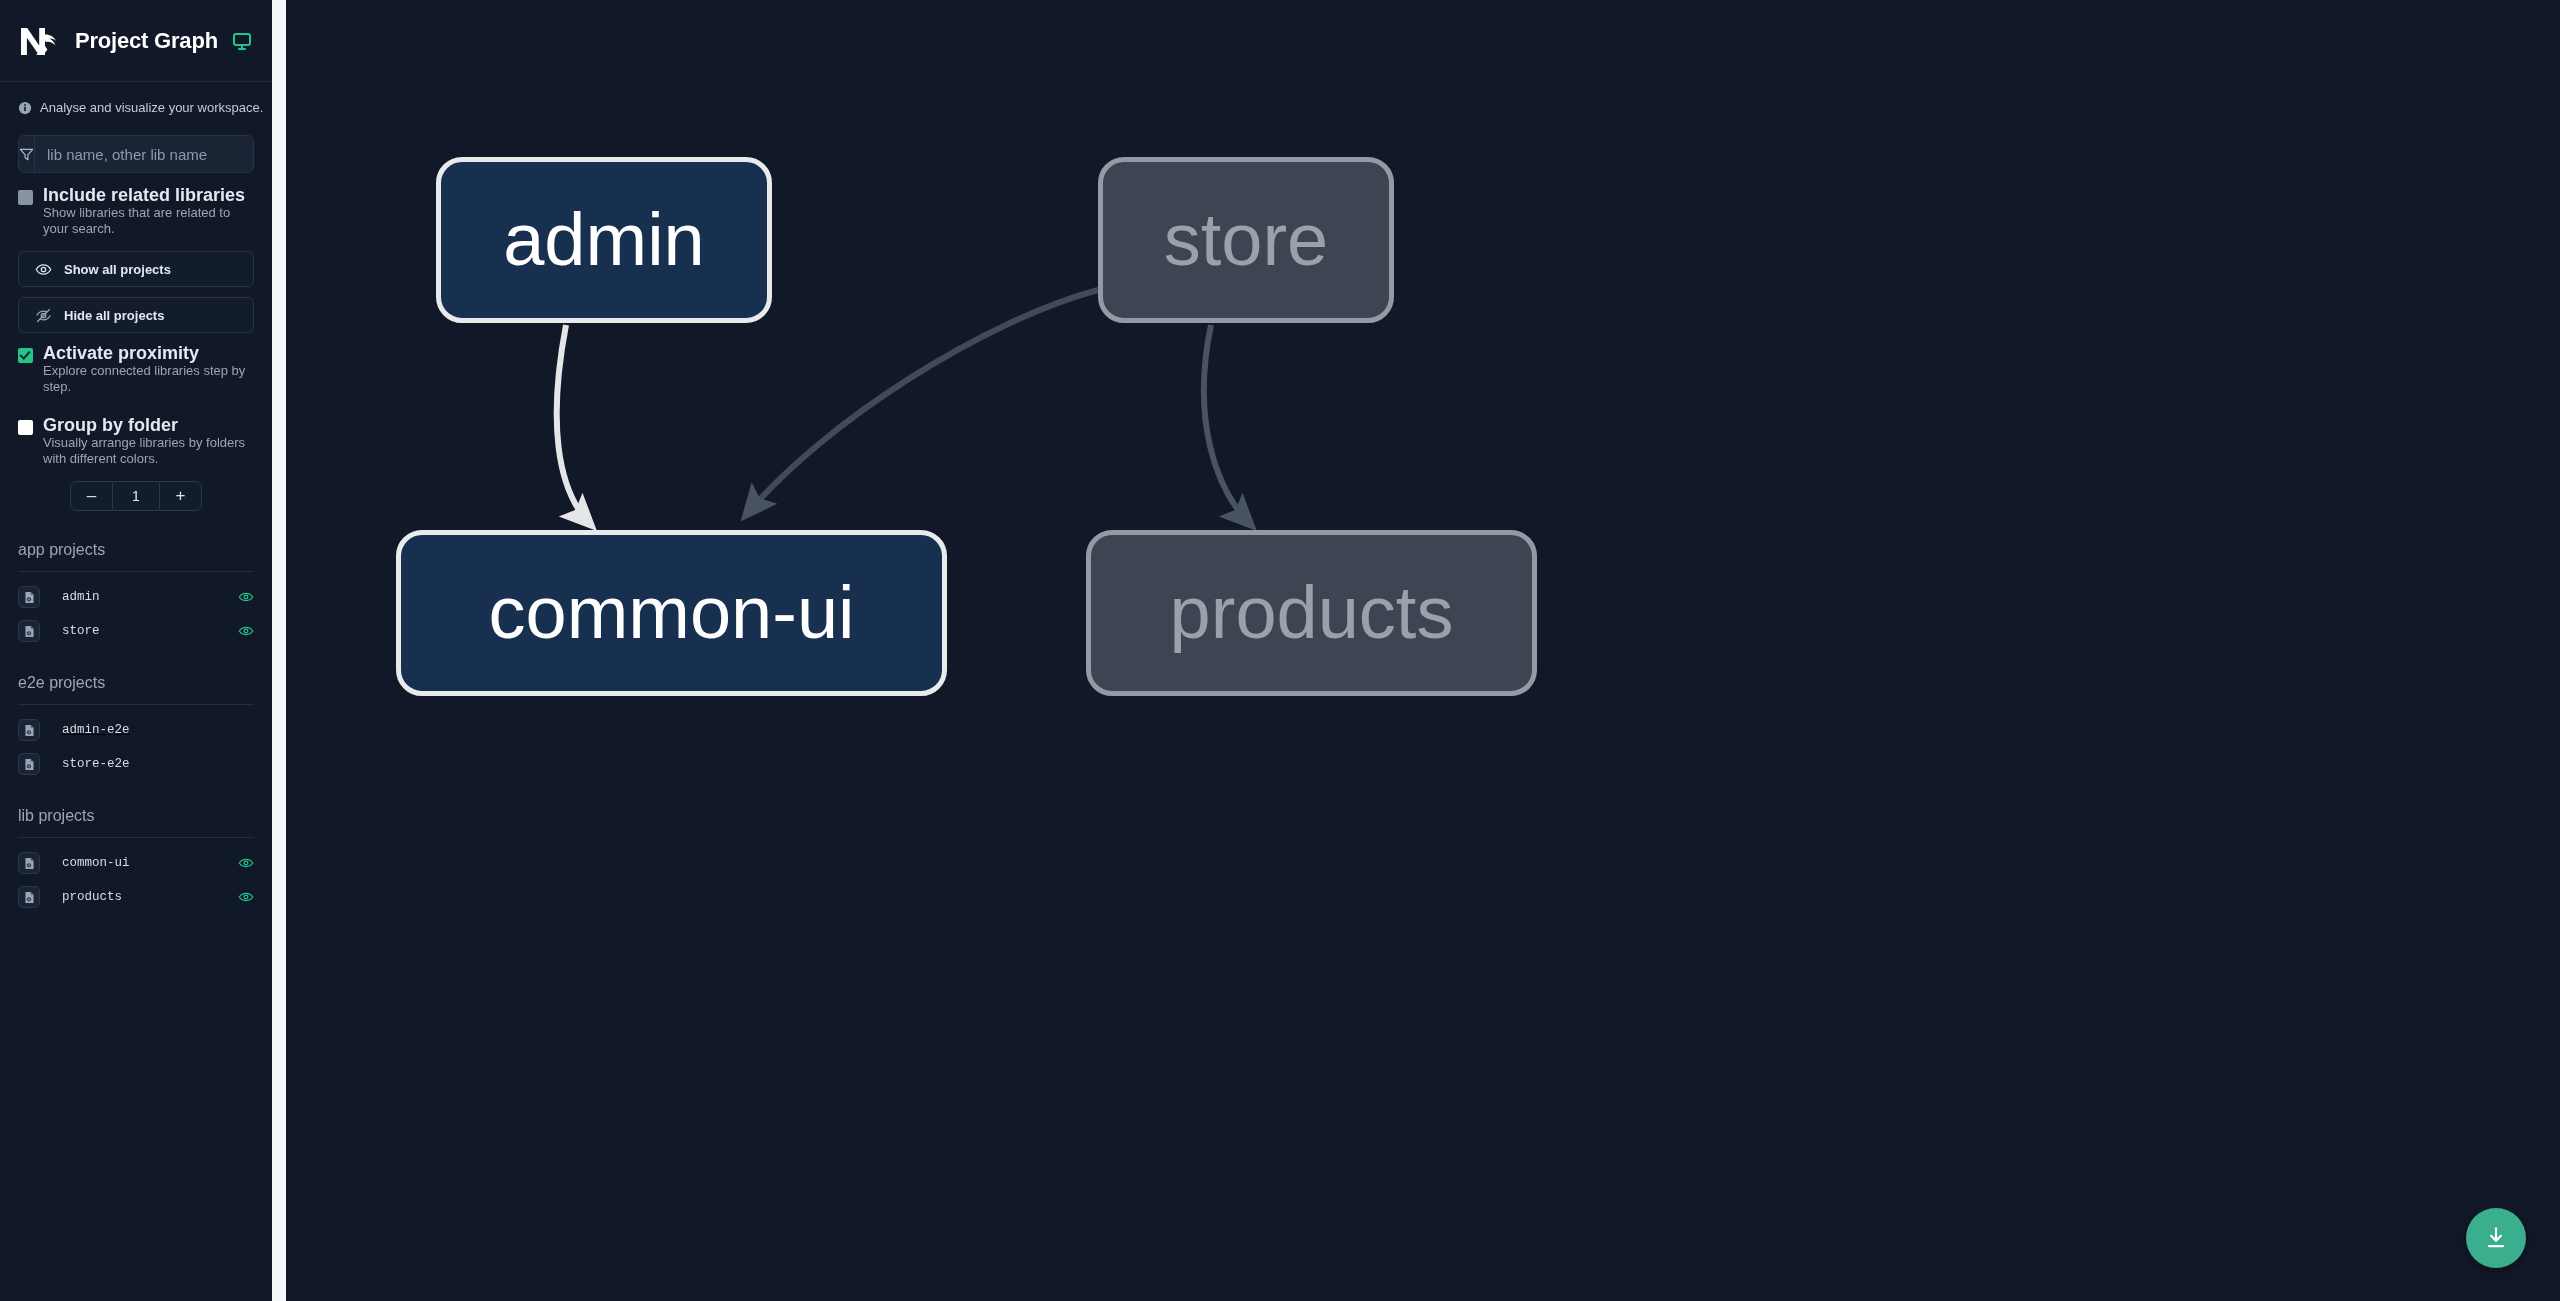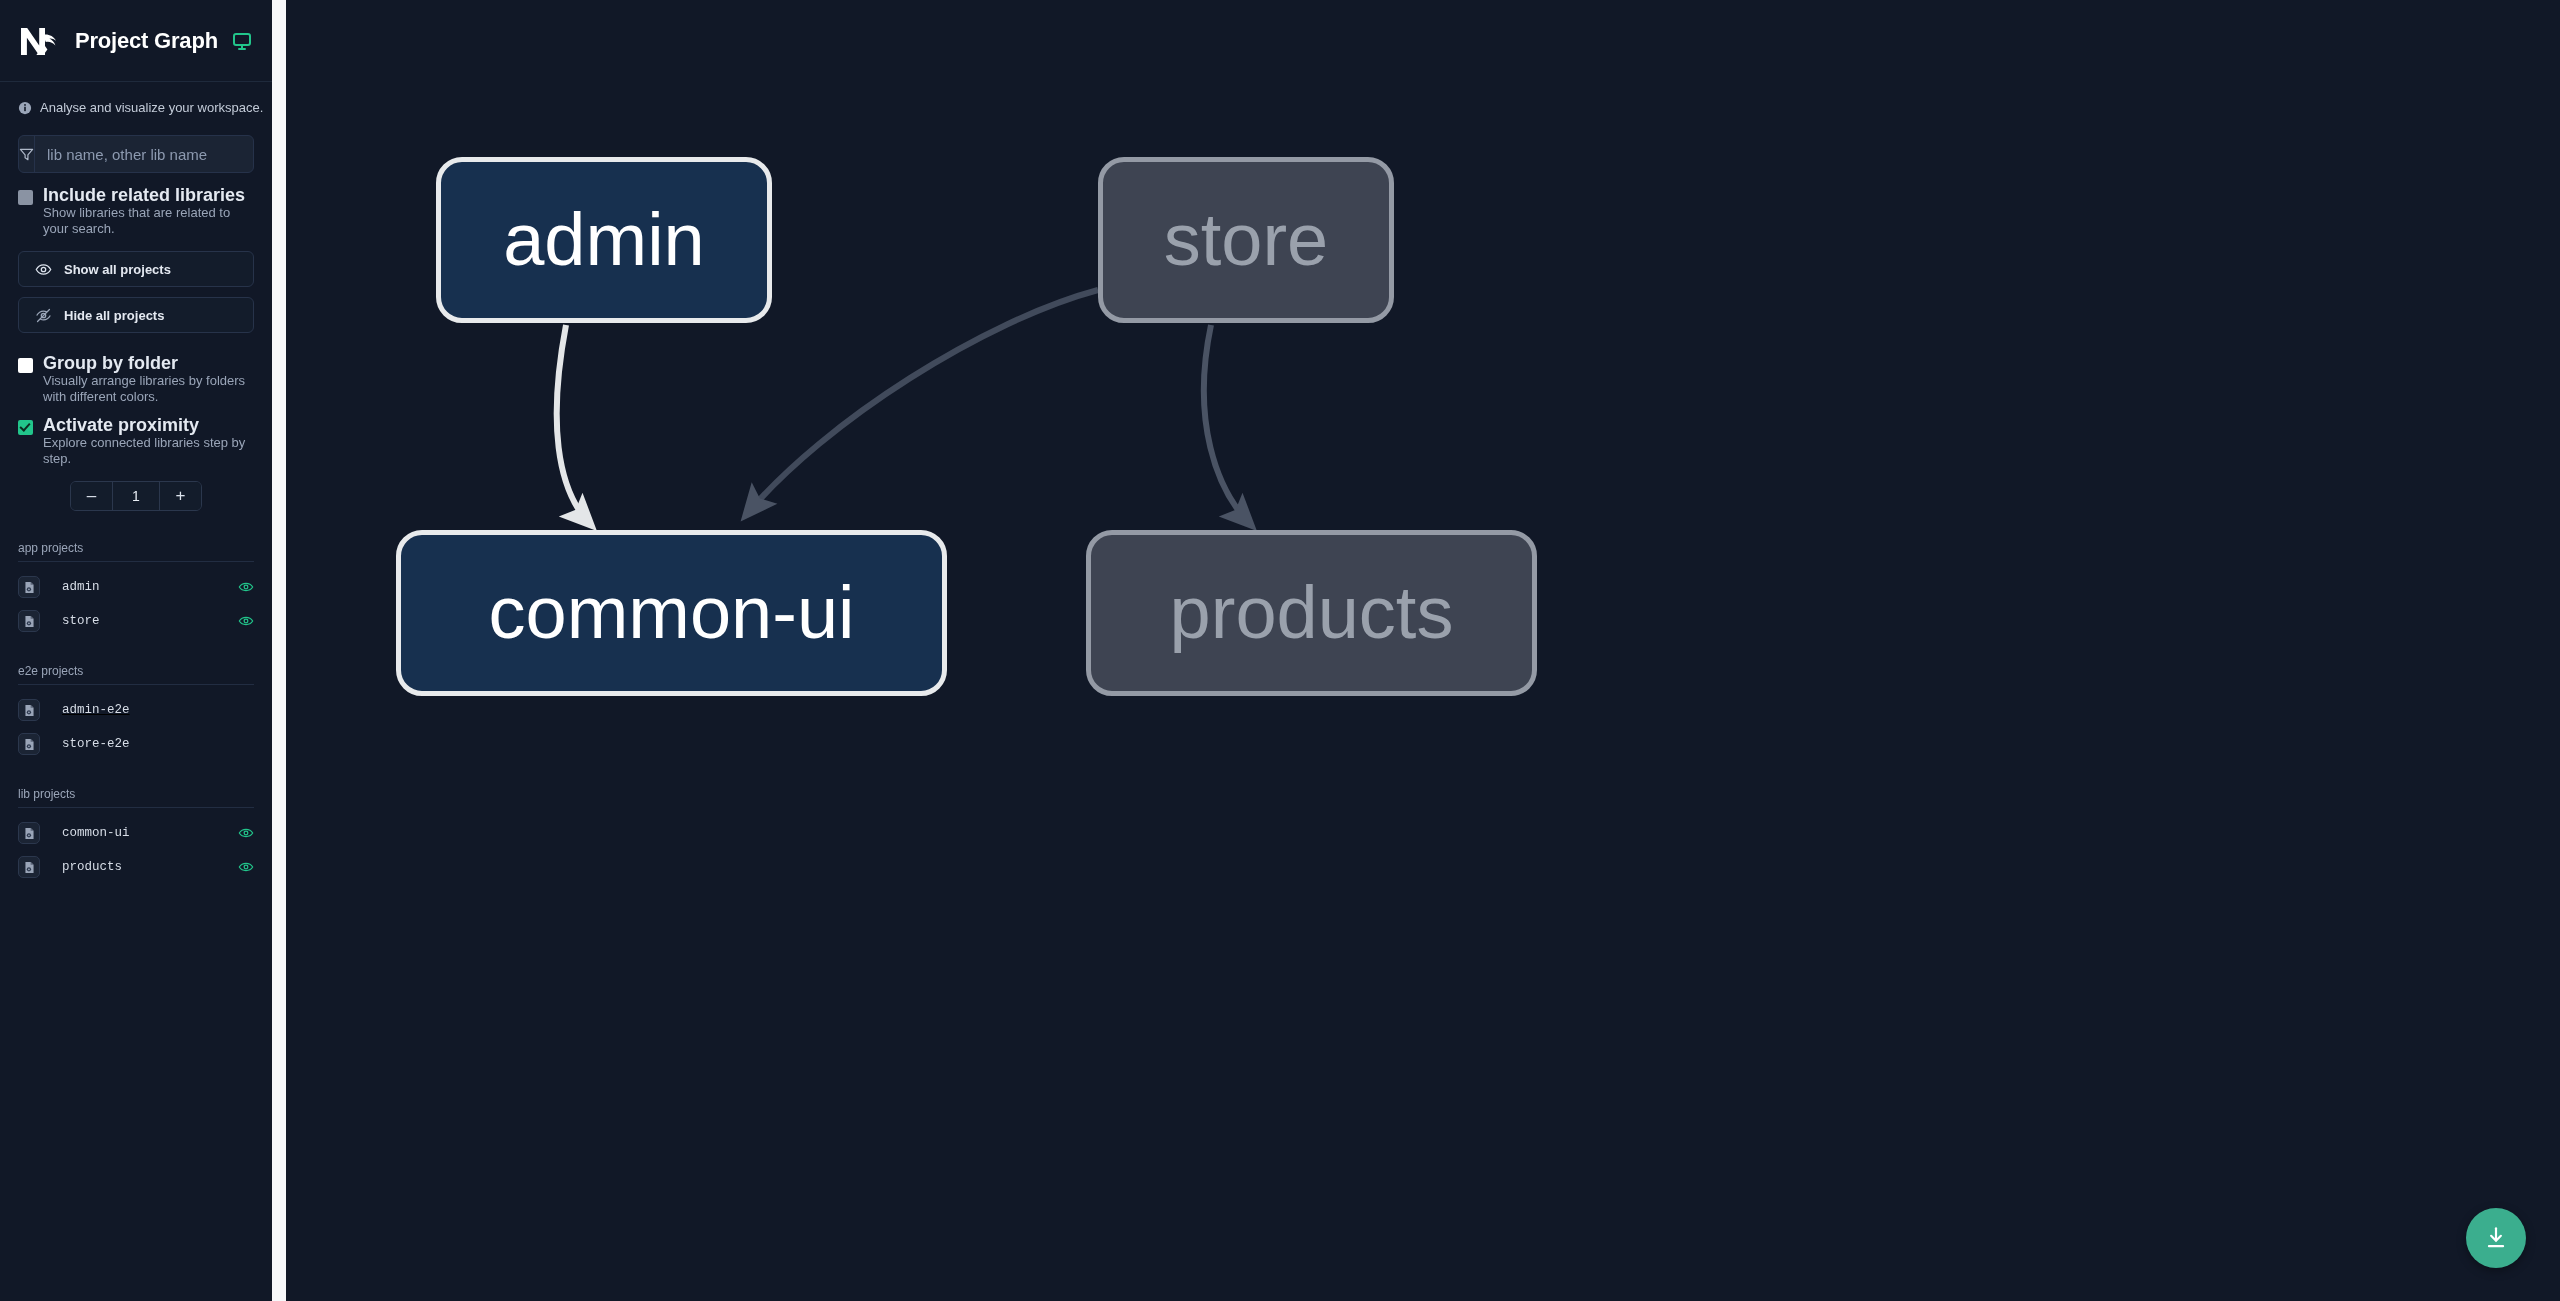--- a/index.html
+++ b/index.html
@@ -151,22 +151,22 @@
     background: #131c2b;
     border-left: 1px solid #2b374d;
     border-right: 1px solid #2b374d;
     color: #e9eef5;
     font-size: 14px;
     display:flex; align-items:center; justify-content:center;
   }
 
   .group-title {
     color: #9aa5b8;
-    font-size: 12px;
-    padding: 0 18px 6px 18px;
+    font-size: 16px;
+    padding: 0 18px 12px 18px;
     border-bottom: 1px solid #222d42;
     margin: 0 0 0 0;
   }
   .group-block { margin-top: 26px; padding: 0 18px; }
   .group-block .group-title { padding-left: 0; padding-right: 0; }
 
   .proj-row {
     display: flex;
     align-items: center;
     height: 34px;
@@ -314,33 +314,33 @@
       <button class="pbtn">
         <svg viewBox="0 0 20 20" fill="none" stroke="#9aa5b8" stroke-width="1.5" xmlns="http://www.w3.org/2000/svg">
           <path d="M2 10S5 4.8 10 4.8c1.4 0 2.7.4 3.8 1M18 10s-3 5.2-8 5.2c-1.5 0-2.8-.5-3.9-1.1"></path>
           <circle cx="10" cy="10" r="2.6"></circle>
           <path d="M3 17L17 3" stroke-linecap="round"></path>
         </svg>
         <span>Hide all projects</span>
       </button>
     </div>
 
+    <div class="opt-row" style="padding-top:12px;">
+      <span class="cbox checked"></span>
+      <span class="opt-text">
+        <span class="opt-label">Activate proximity</span>
+        <span class="opt-desc" style="display:block;">Explore connected libraries step by step.</span>
+      </span>
+    </div>
+
     <div class="opt-row" style="padding-top:22px;">
       <span class="cbox unchecked-white"></span>
       <span class="opt-text">
         <span class="opt-label">Group by folder</span>
         <span class="opt-desc" style="display:block;">Visually arrange libraries by folders with different colors.</span>
-      </span>
-    </div>
-
-    <div class="opt-row" style="padding-top:12px;">
-      <span class="cbox checked"></span>
-      <span class="opt-text">
-        <span class="opt-label">Activate proximity</span>
-        <span class="opt-desc" style="display:block;">Explore connected libraries step by step.</span>
       </span>
     </div>
 
     <div class="stepper-wrap">
       <div class="stepper">
         <button class="step-btn">–</button>
         <span class="step-val">1</span>
         <button class="step-btn">+</button>
       </div>
     </div>

